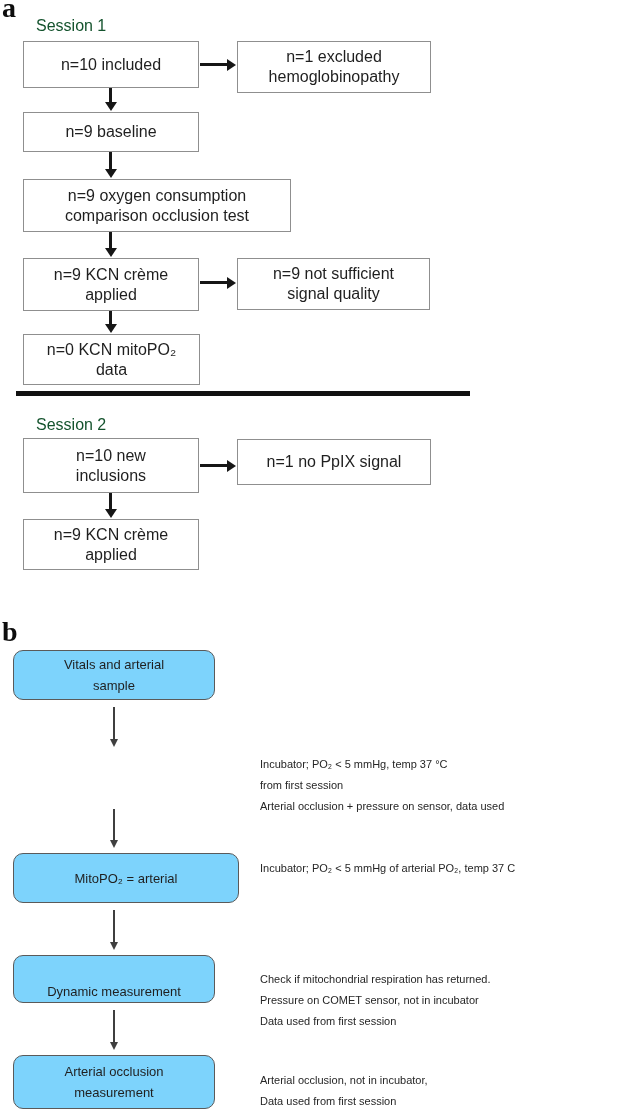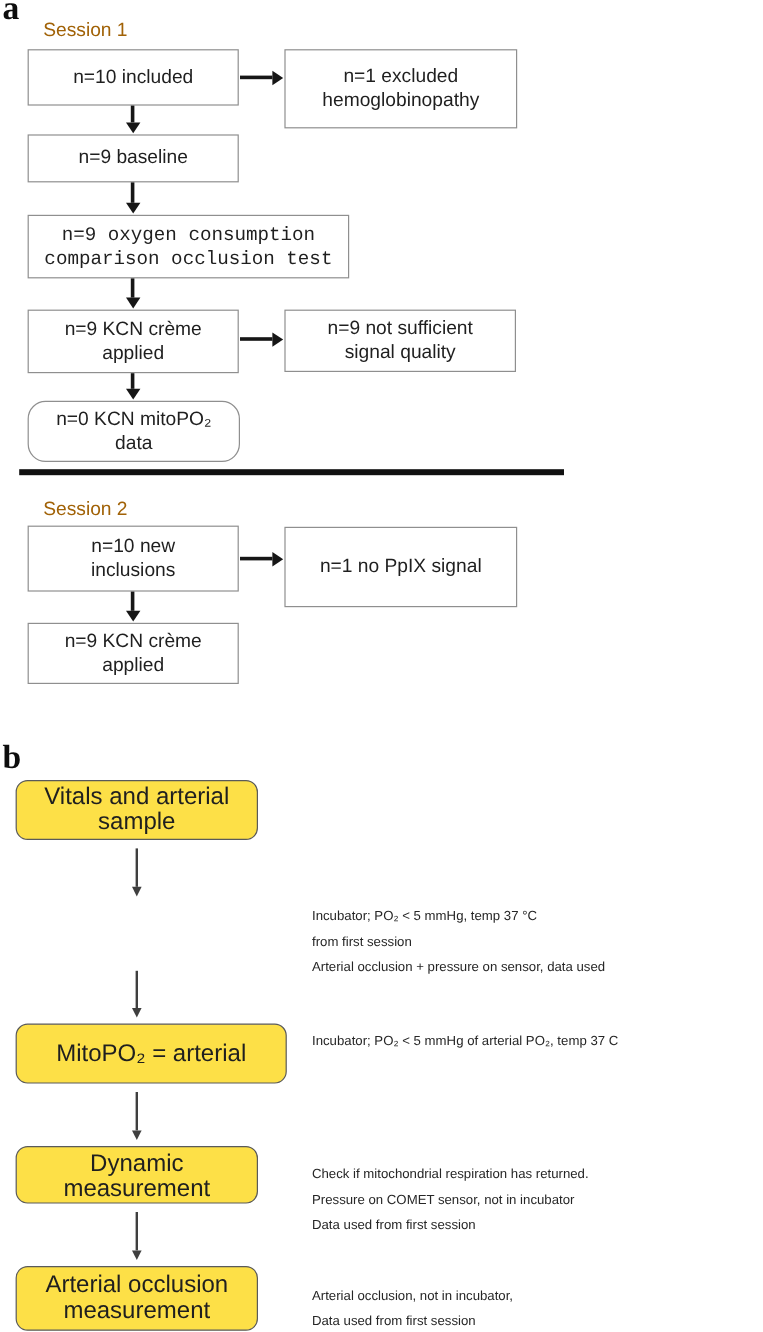--- a/index.html
+++ b/index.html
@@ -15,21 +15,21 @@
     position:absolute;
     font-family:"Liberation Serif","DejaVu Serif",serif;
     font-weight:bold;
     font-size:28px;
     line-height:1;
     color:#0d0d0d;
   }
   .session-label{
     position:absolute;
     font-size:16px;
-    color:#a16207;
+    color:#14532d;
   }
   
   .abox{
     position:absolute;
     box-sizing:border-box;
     border:1.5px solid #8f8f8f;
     background:#ffffff;
     display:flex;
     flex-direction:column;
     justify-content:center;
@@ -38,27 +38,27 @@
     font-size:16px;
     line-height:20px;
     color:#1f1f1f;
   }
   
   .bbox{
     position:absolute;
     box-sizing:border-box;
     border:1.5px solid #5a5a5a;
     border-radius:10px;
-    background:#fde047;
+    background:#7dd3fc;
     display:flex;
     flex-direction:column;
     justify-content:center;
     align-items:center;
     text-align:center;
-    font-size:20px;
+    font-size:13px;
     line-height:21px;
     color:#1f1f1f;
   }
   
   .va{
     position:absolute;
     width:3px;
     background:#161616;
   }
   .va::after{
@@ -125,71 +125,71 @@
   <div class="fig-label" style="left:2px; top:-6px;">a</div>
 
   <div class="session-label" style="left:36px; top:17px;">Session 1</div>
 
   <div class="abox" style="left:23px; top:41px; width:176px; height:47px;">
       <div>n=10 included</div>
     </div>
 
   <div class="ha" style="left:200px; top:63px; width:27px;"></div>
 
-  <div class="abox" style="left:237px; top:41px; width:194px; height:66px;">
+  <div class="abox" style="left:237px; top:41px; width:194px; height:52px;">
       <div>n=1 excluded</div>
       <div>hemoglobinopathy</div>
     </div>
 
   <div class="va" style="left:109px; top:88px; height:14px;"></div>
 
   <div class="abox" style="left:23px; top:112px; width:176px; height:40px;">
       <div>n=9 baseline</div>
     </div>
 
   <div class="va" style="left:109px; top:152px; height:17px;"></div>
 
-  <div class="abox" style="left:23px; top:179px; width:268px; height:53px;font-family:Liberation Mono, monospace;">
+  <div class="abox" style="left:23px; top:179px; width:268px; height:53px;">
       <div>n=9 oxygen consumption</div>
       <div>comparison occlusion test</div>
     </div>
 
   <div class="va" style="left:109px; top:232px; height:16px;"></div>
 
   <div class="abox" style="left:23px; top:258px; width:176px; height:53px;">
       <div>n=9 KCN crème</div>
       <div>applied</div>
     </div>
 
   <div class="ha" style="left:200px; top:281px; width:27px;"></div>
 
   <div class="abox" style="left:237px; top:258px; width:193px; height:52px;">
       <div>n=9 not sufficient</div>
       <div>signal quality</div>
     </div>
 
   <div class="va" style="left:109px; top:311px; height:13px;"></div>
 
-  <div class="abox" style="left:23px; top:334px; width:177px; height:51px;border-radius:15px;">
+  <div class="abox" style="left:23px; top:334px; width:177px; height:51px;">
       <div>n=0 KCN mitoPO₂</div>
       <div>data</div>
     </div>
 
   <div class="divider" style="left:16px; top:391px; width:454px;"></div>
 
   <div class="session-label" style="left:36px; top:416px;">Session 2</div>
 
   <div class="abox" style="left:23px; top:438px; width:176px; height:55px;">
       <div>n=10 new</div>
       <div>inclusions</div>
     </div>
 
   <div class="ha" style="left:200px; top:464px; width:27px;"></div>
 
-  <div class="abox" style="left:237px; top:439px; width:194px; height:67px;">
+  <div class="abox" style="left:237px; top:439px; width:194px; height:46px;">
       <div>n=1 no PpIX signal</div>
     </div>
 
   <div class="va" style="left:109px; top:493px; height:16px;"></div>
 
   <div class="abox" style="left:23px; top:519px; width:176px; height:51px;">
       <div>n=9 KCN crème</div>
       <div>applied</div>
     </div>
 

